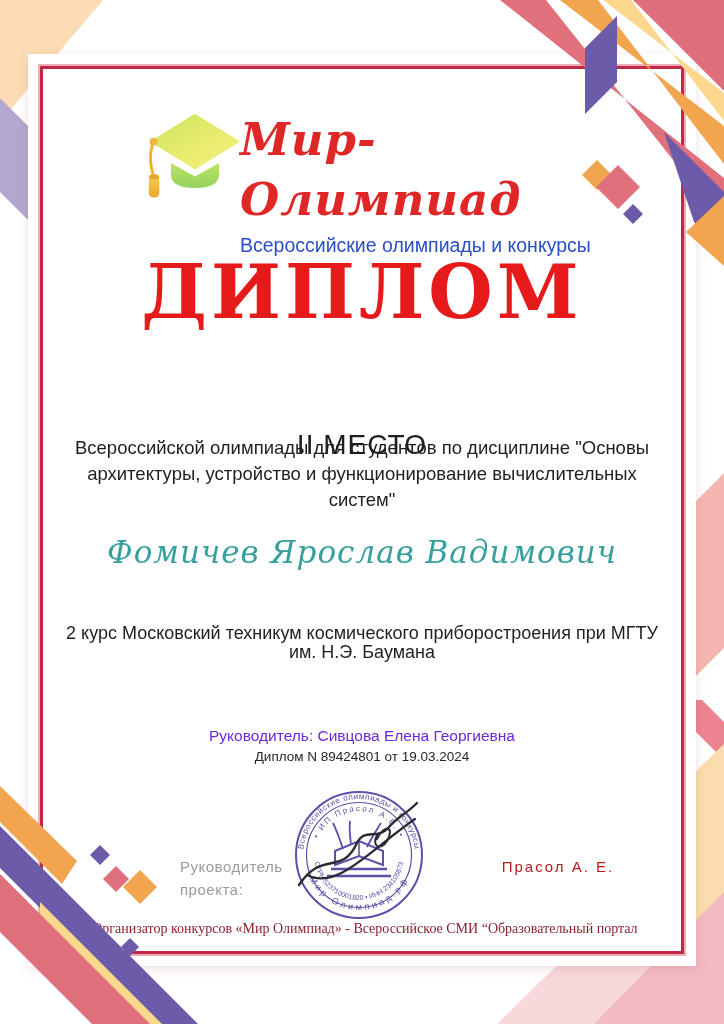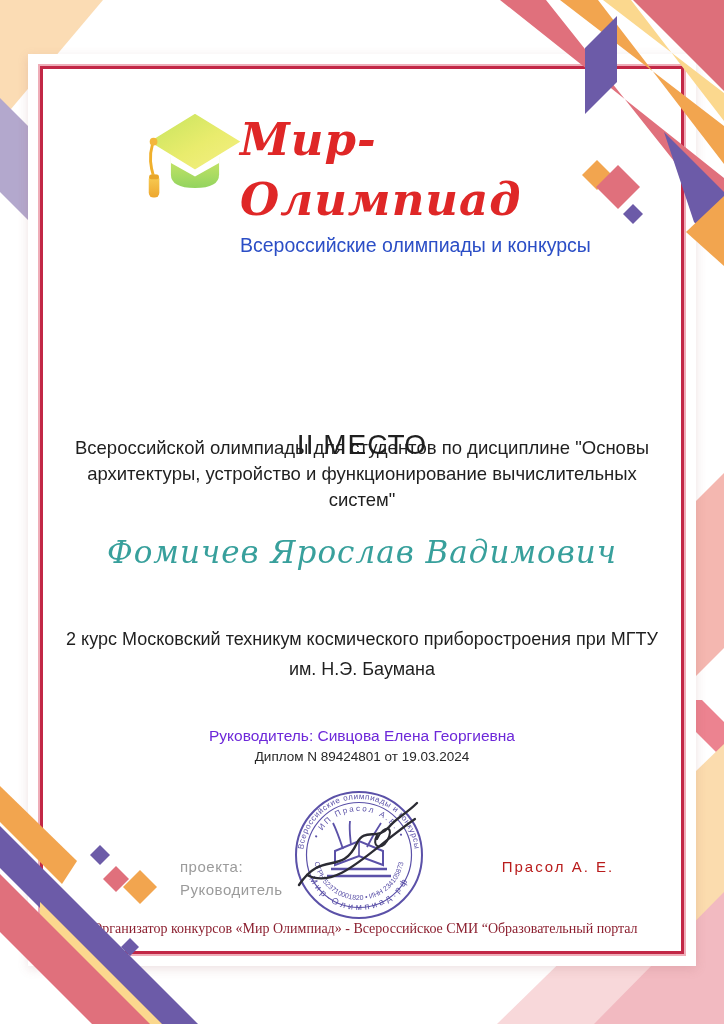--- a/index.html
+++ b/index.html
@@ -33,21 +33,21 @@
     font-size:74px;line-height:80px;color:#e61a1a;letter-spacing:4px;
   }
   .place{top:331px;font-size:28px;line-height:34px;color:#1f1f1f;letter-spacing:1px;margin-top:43px;}
   .event{
     top:381px;left:29px;width:610px;font-size:18.5px;line-height:26px;color:#1f1f1f;
   }
   .recipient{
     top:479px;font-family:"DejaVu Serif",serif;font-style:italic;
     font-size:31px;line-height:38px;color:#38a09c;letter-spacing:1px;
   }
-  .institution{top:570px;left:24px;width:620px;font-size:18px;line-height:30px;color:#1f1f1f;}
+  .institution{top:570px;left:24px;width:620px;font-size:18px;line-height:19px;color:#1f1f1f;}
   .supervisor{top:672px;font-size:15.5px;line-height:20px;color:#6d28d9;font-weight:500;}
   .dip-number{top:694px;font-size:13.5px;line-height:18px;color:#262626;font-weight:500;}
   .verify{top:716px;font-size:13.5px;line-height:18px;color:#262626;font-weight:500;}
   
   .seal{position:absolute;left:265px;top:735px;width:132px;height:132px;}
   .sig-role{
     position:absolute;left:152px;top:801px;width:140px;text-align:left;
     font-size:15px;line-height:23px;color:#9b9b9b;letter-spacing:.5px;
   }
   .signer{
@@ -103,20 +103,21 @@
     <path d="M11,38 C7,52 9,62 12,72" fill="none" stroke="#f0b02c" stroke-width="3" stroke-linecap="round"></path>
     <circle cx="12" cy="36" r="4" fill="#f3b63b"></circle>
     <rect x="7" y="70" width="11" height="24" rx="5" fill="url(#goldGrad)"></rect>
     <rect x="7.5" y="70" width="10" height="5" rx="2" fill="#e8a62a"></rect>
   </svg>
   <div class="logo-text">
     <div class="brand">Мир-Олимпиад</div>
     <div class="tagline">Всероссийские олимпиады и конкурсы</div>
   </div>
 
+  <div class="abs title">ДИПЛОМ</div>
   <div class="abs place">II МЕСТО</div>
   <div class="abs event">Всероссийской олимпиады для студентов по дисциплине "Основы архитектуры, устройство и функционирование вычислительных систем"</div>
   <div class="abs recipient">Фомичев Ярослав Вадимович</div>
   <div class="abs institution">2 курс Московский техникум космического приборостроения при МГТУ им. Н.Э. Баумана</div>
 
   <div class="abs supervisor">Руководитель: Сивцова Елена Георгиевна</div>
   <div class="abs dip-number">Диплом N 89424801 от 19.03.2024</div>
 
   <svg class="seal" viewBox="0 0 132 132">
     <defs>
@@ -142,22 +143,22 @@
       <path d="M38,80 H94 M34,87 H98" stroke-width="2.6"></path>
     </g>
     <g fill="none" stroke="#2b2b33" stroke-linecap="round">
       <path d="M6,96 C30,60 48,88 64,54 C72,38 84,52 96,38 C104,28 112,26 124,14" stroke-width="2.4"></path>
       <path d="M14,86 C44,102 78,60 122,30" stroke-width="2.2"></path>
       <path d="M84,50 C92,34 102,38 94,52 C88,62 78,58 84,46" stroke-width="2"></path>
     </g>
   </svg>
 
   <div class="sig-role">
+    <div>Руководитель</div>
     <div>проекта:</div>
-    <div>Руководитель</div>
   </div>
   <div class="signer">Прасол  А.  Е.</div>
 
   <div class="abs footer">
     <div>"Организатор конкурсов «Мир Олимпиад» - Всероссийское СМИ “Образовательный портал</div>
   </div>
 </div>
 
 <svg id="fg-layer" class="deco" viewBox="0 0 724 1024">
   <g>

